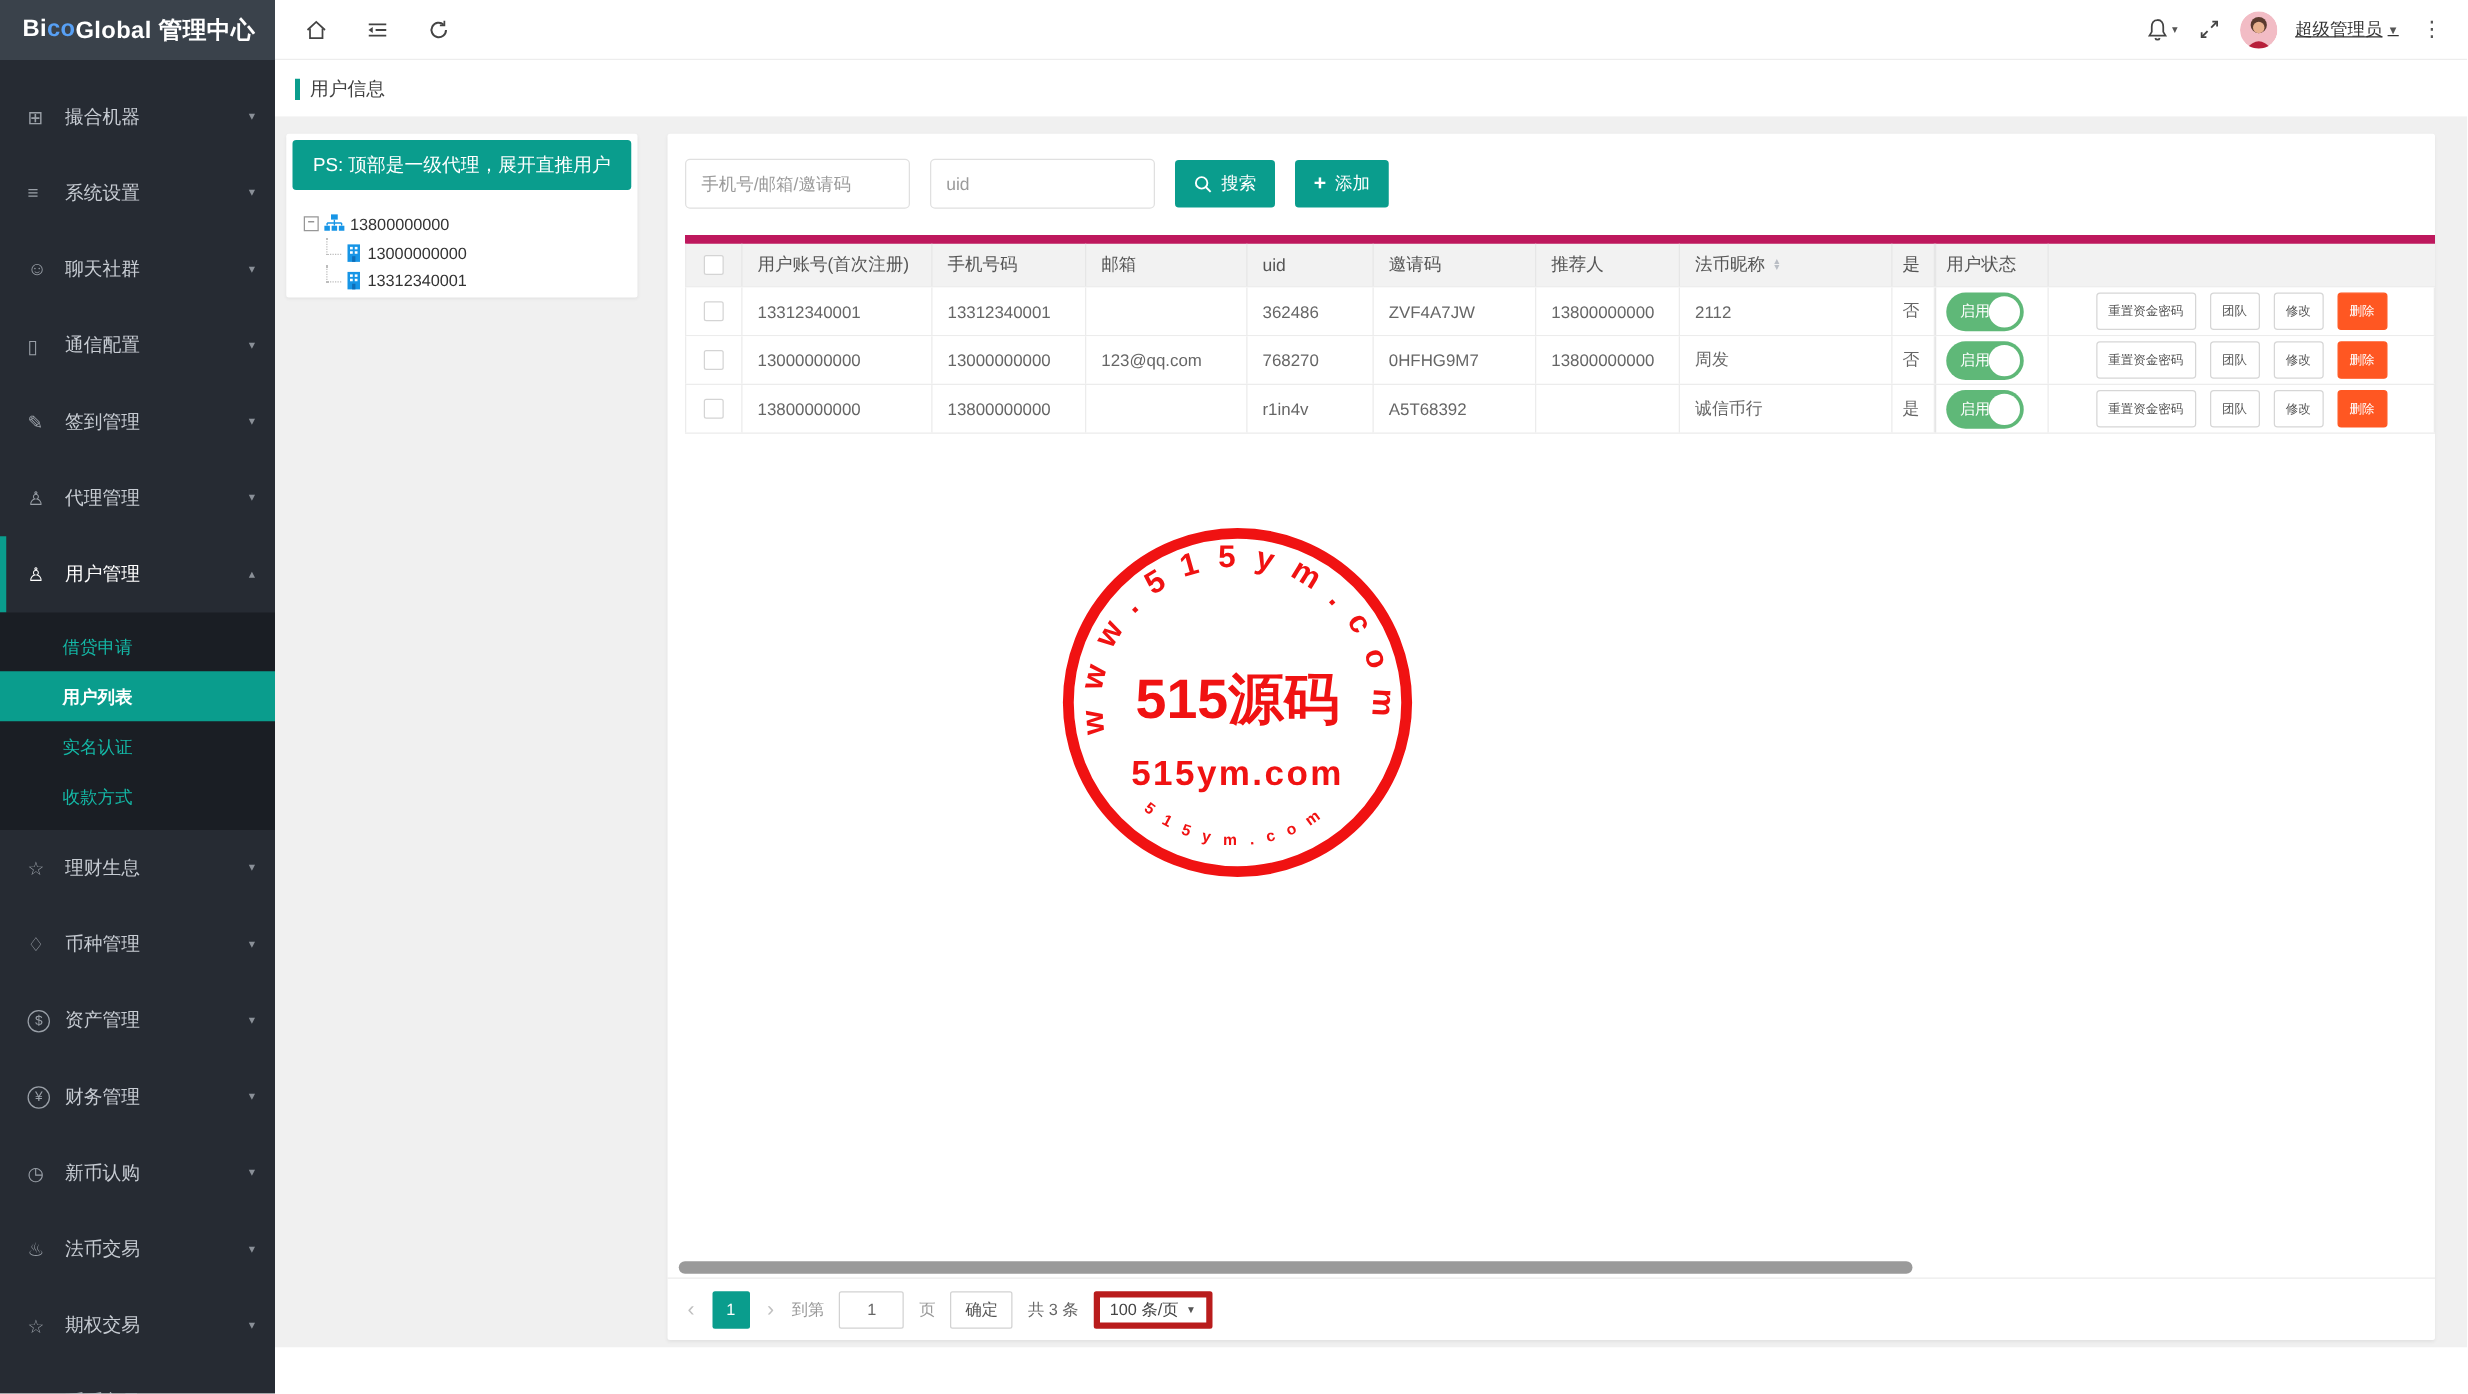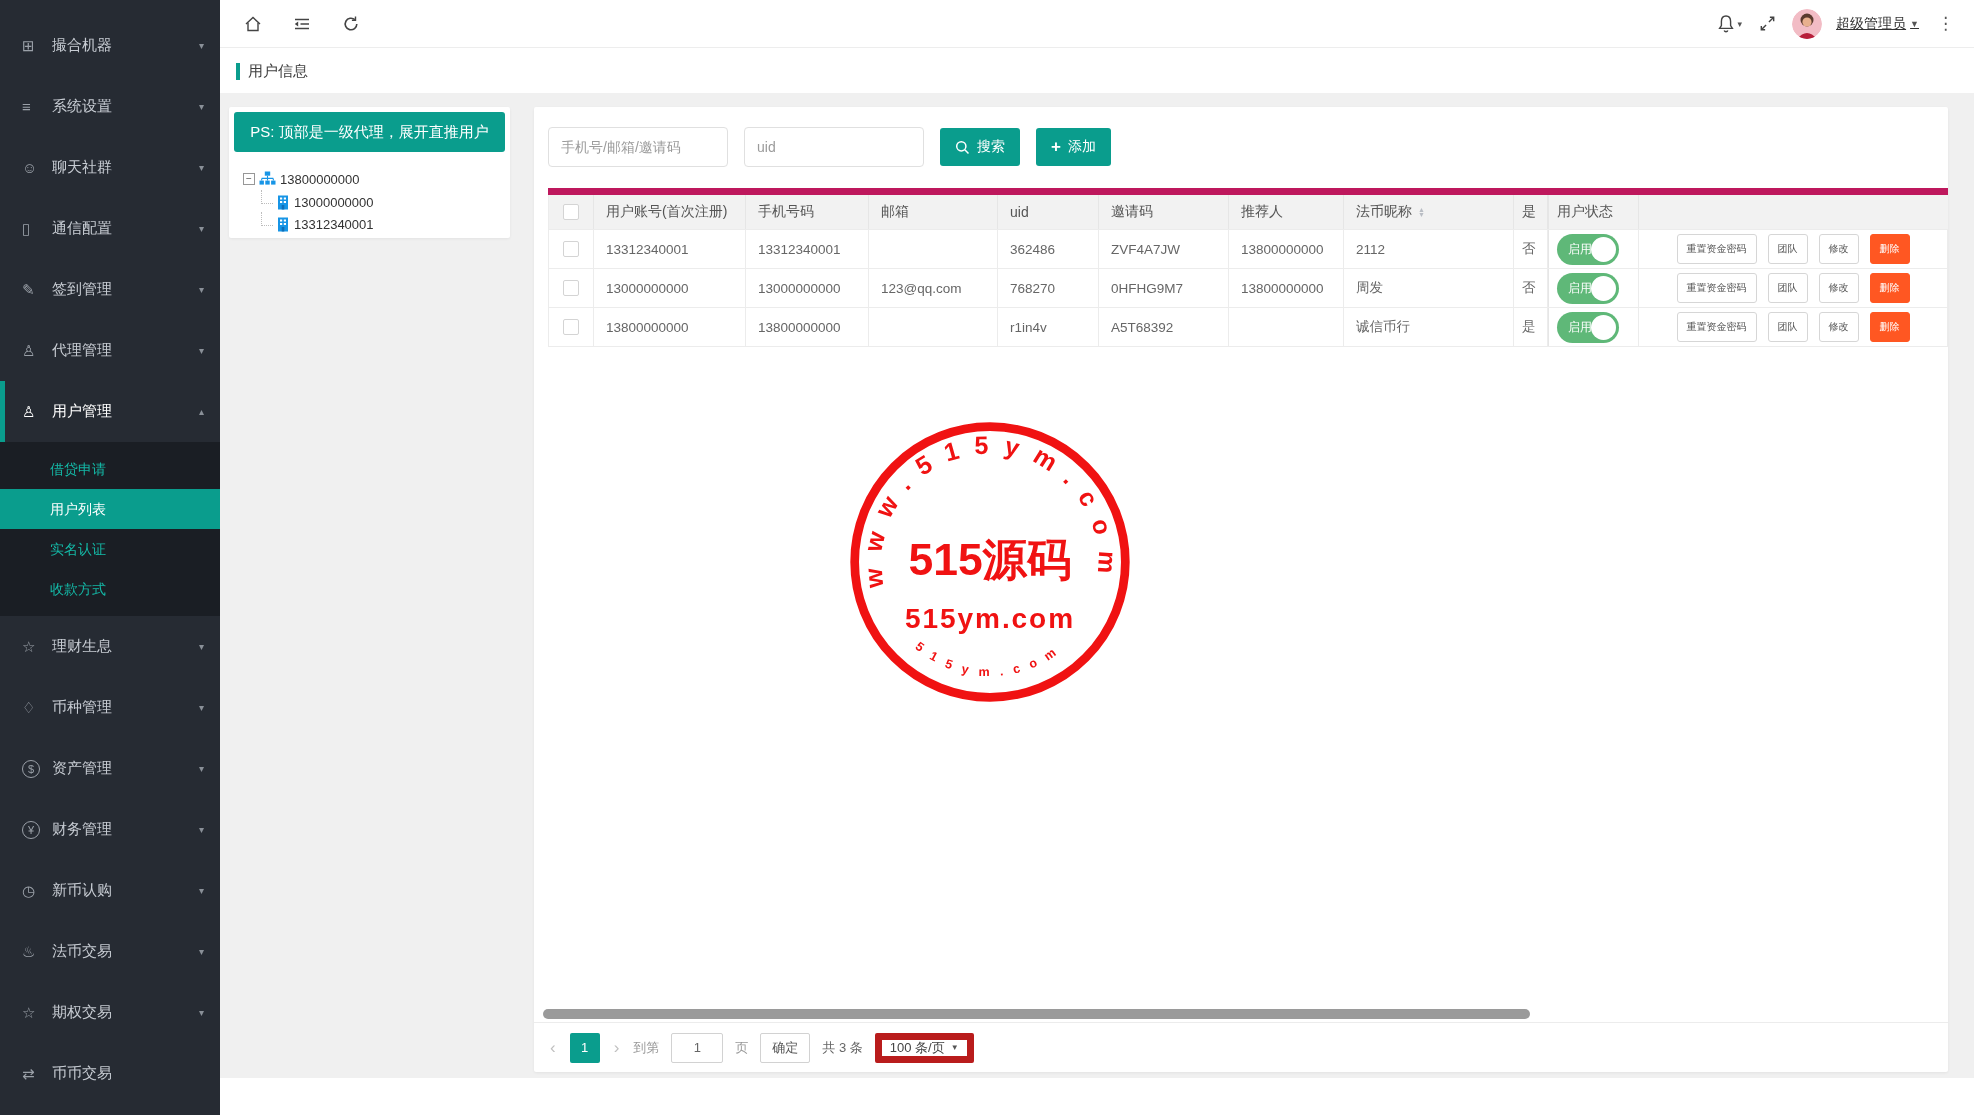--- a/index.html
+++ b/index.html
@@ -15,21 +15,21 @@
   .menu { padding-top:15px; }
   .menu-item { height:61px; display:flex; align-items:center; padding:0 16px 0 22px; cursor:pointer; color:#c7ccd3; font-size:15px; }
   .menu-item .mi-icon { width:30px; font-size:15px; color:#9aa0a8; flex:none; }
   .mi-icon.circle { width:18px; height:18px; border:1.4px solid #9aa0a8; border-radius:50%; font-size:11px;
                     display:flex; align-items:center; justify-content:center; margin-right:12px; }
   .menu-item .chev { margin-left:auto; font-size:10px; color:#8a9098; }
   .menu-item.parent-active { border-left:5px solid #0a9d8d; padding-left:17px; color:#fff; }
   .menu-item.parent-active .mi-icon { color:#fff; }
   .submenu { background:#1a1e24; padding:7px 0; }
   .submenu-item { height:40px; line-height:40px; padding-left:50px; font-size:14px; color:#14b8a6; cursor:pointer; }
-  .submenu-item.active { background:#0a9d8d; color:#fff; font-weight:normal; }
+  .submenu-item.active { background:#0a9d8d; color:#fff; font-weight:bold; }
 
   
   .topbar { position:absolute; left:220px; top:0; right:0; height:48px; background:#fff;
             border-bottom:1px solid #ededed; display:flex; align-items:center; z-index:4; }
   .tb-left { display:flex; align-items:center; gap:27px; padding-left:22px; }
   .tb-icon { width:22px; height:22px; display:flex; align-items:center; justify-content:center; cursor:pointer; color:#444; }
   .tb-right { margin-left:auto; display:flex; align-items:center; gap:14px; padding-right:16px; }
   .bell-wrap { display:flex; align-items:center; gap:2px; cursor:pointer; }
   .tiny-caret { font-size:9px; color:#555; }
   .avatar { width:30px; height:30px; border-radius:50%; overflow:hidden; cursor:pointer; flex:none; }
@@ -106,32 +106,37 @@
   .pagination { position:absolute; left:14px; top:916px; height:49px; display:flex; align-items:center; gap:12px;
                 font-size:13px; color:#666; }
   .pg-arrow { font-size:17px; color:#c0c0c0; cursor:pointer; padding:0 2px; }
   .pg-num { width:30px; height:30px; background:#0a9d8d; color:#fff; border-radius:2px; display:flex;
             align-items:center; justify-content:center; font-size:13px; cursor:pointer; }
   .pg-label { color:#999; }
   .pg-input { width:52px; height:30px; border:1px solid #d2d2d2; border-radius:2px; text-align:center;
               font-size:13px; color:#666; outline:none; font-family:inherit; }
   .pg-btn { width:50px; height:30px; background:#fff; border:1px solid #d2d2d2; border-radius:2px; color:#555;
             font-size:13px; cursor:pointer; font-family:inherit; }
-  .pg-select { height:30px; border:7px solid #b91c1c; border-radius:2px; display:flex; align-items:center;
+  .pg-select { height:30px; border:5px solid #b91c1c; border-radius:2px; display:flex; align-items:center;
                gap:6px; padding:0 8px; cursor:pointer; background:#fff; color:#444; }
   .pg-select .tiny-caret { font-size:8px; }
 
   .bottom-strip { position:absolute; left:220px; top:1078px; right:0; height:37px; background:#fff; }
 </style>
 </head>
 <body>
 
 <div class="root">
 
   <aside class="sidebar">
+    <div class="logo">
+        <span>Bi</span>
+        <span class="blue">co</span>
+        <span> Global 管理中心</span>
+      </div>
     <nav class="menu">
       <div class="menu-item">
           <span class="mi-icon">⊞</span>
           <span>撮合机器</span>
           <span class="chev">▾</span>
         </div>
       <div class="menu-item">
           <span class="mi-icon">≡</span>
           <span>系统设置</span>
           <span class="chev">▾</span>

